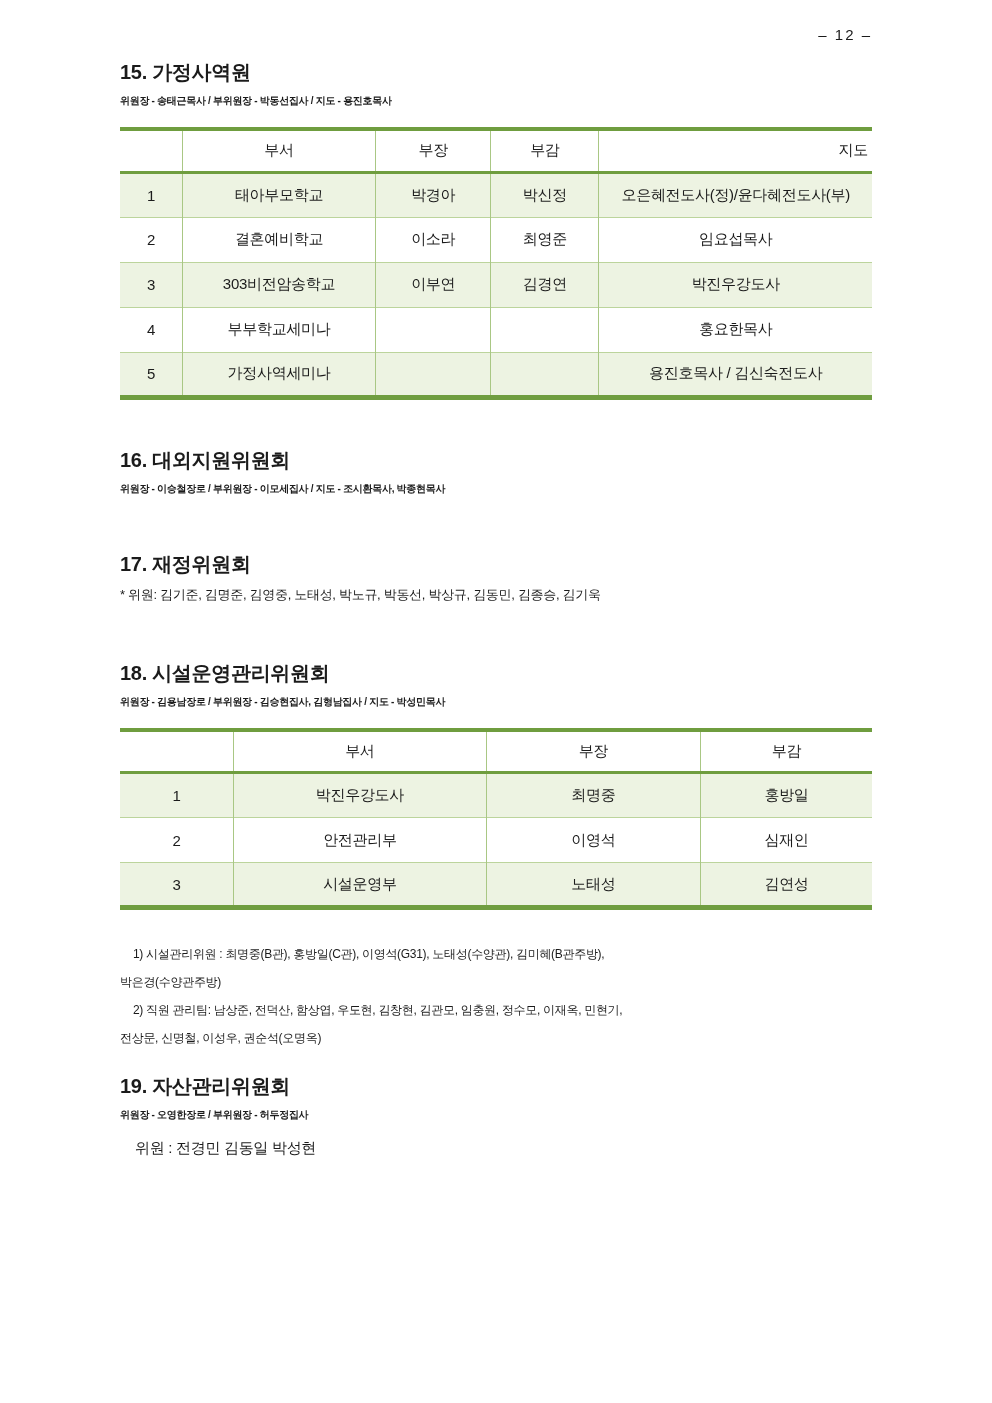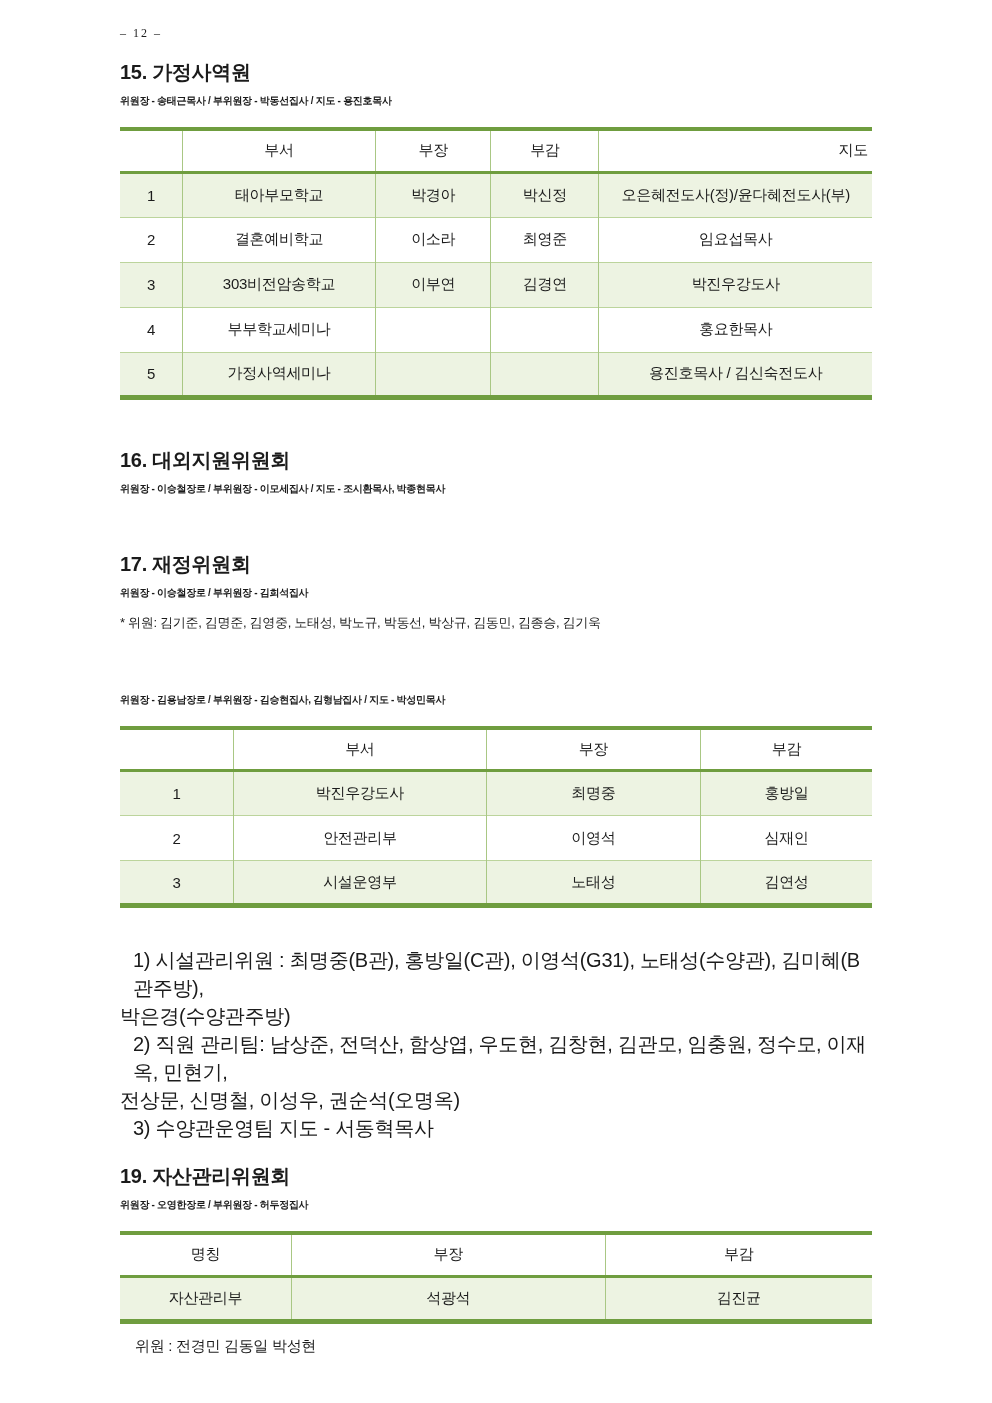--- a/index.html
+++ b/index.html
@@ -11,22 +11,22 @@
   }
   *{box-sizing:border-box;}
   html,body{margin:0;padding:0;background:#ffffff;}
   .page{
     width:992px;height:1403px;margin:0 auto;background:#ffffff;
     padding:26px 120px 0 120px;overflow:hidden;
     color:var(--ink);
     font-family:"Liberation Sans","DejaVu Sans",sans-serif;
   }
   .page-number{
-    font-family:Liberation Serif, serif;
-    font-size:12px;letter-spacing:2px;height:20px;
+    text-align:right;font-family:Liberation Sans, sans-serif;
+    font-size:15px;letter-spacing:2px;height:20px;
   }
   .sec-title{
     font-size:20px;font-weight:bold;letter-spacing:-0.3px;line-height:24px;margin:0;
   }
   .sec-sub{
     font-size:10px;font-weight:bold;letter-spacing:-0.3px;line-height:22px;margin-top:6px;
   }
   .sec-members{
     font-size:13px;letter-spacing:-0.3px;line-height:21px;margin-top:8px;
   }
@@ -45,21 +45,21 @@
     font-weight:normal;height:43px;text-align:center;padding:2px 4px;
     border-bottom:3px solid var(--green-border);
   }
   tbody td{
     height:45px;text-align:center;padding:2px 6px;
     overflow:hidden;white-space:nowrap;
   }
   th + th, td + td{border-left:1px solid var(--green-vline);}
   tbody tr + tr td{border-top:1px solid var(--green-hline);}
   tbody tr:nth-child(odd){background:var(--green-row);}
-  .notes{margin-top:38px;font-size:20px;letter-spacing:-0.3px;line-height:28px;}
+  .notes{margin-top:30px;font-size:12px;letter-spacing:-0.3px;line-height:28px;}
   .note-line.indent{padding-left:13px;}
   .table-footer{margin-top:13px;padding-left:15px;font-size:15px;letter-spacing:-0.3px;}
 </style>
 </head>
 <body>
 
 <div class="page">
 
   <div class="page-number">– 12 –</div>
 
@@ -116,25 +116,25 @@
       </table>
   </section>
 
   <section class="s16">
     <h2 class="sec-title">16. 대외지원위원회</h2>
     <div class="sec-sub">위원장 - 이승철장로 / 부위원장 - 이모세집사 / 지도 - 조시환목사, 박종현목사</div>
   </section>
 
   <section class="s17">
     <h2 class="sec-title">17. 재정위원회</h2>
-    <div class="sec-sub">위원장 - 이승철장로 / 부위원장 - 김희석집사</div>
     <div class="sec-members">* 위원: 김기준, 김명준, 김영중, 노태성, 박노규, 박동선, 박상규, 김동민, 김종승, 김기욱</div>
   </section>
 
   <section class="s18">
+    <h2 class="sec-title">18. 시설운영관리위원회</h2>
     <div class="sec-sub">위원장 - 김용남장로 / 부위원장 - 김승현집사, 김형남집사 / 지도 - 박성민목사</div>
     <table>
         <thead>
           <tr>
             <th style="width: 15.1%;"></th>
             <th style="width: 33.6%;">부서</th>
             <th style="width: 28.5%;">부장</th>
             <th style="width: 22.8%;">부감</th>
           </tr>
         </thead>
@@ -157,39 +157,22 @@
             <td>노태성</td>
             <td>김연성</td>
           </tr>
         </tbody>
       </table>
     <div class="notes">
         <div class="note-line indent">1) 시설관리위원 : 최명중(B관), 홍방일(C관), 이영석(G31), 노태성(수양관), 김미혜(B관주방),</div>
         <div class="note-line">박은경(수양관주방)</div>
         <div class="note-line indent">2) 직원 관리팀: 남상준, 전덕산, 함상엽, 우도현, 김창현, 김관모, 임충원, 정수모, 이재옥, 민현기,</div>
         <div class="note-line">전상문, 신명철, 이성우, 권순석(오명옥)</div>
-        <div class="note-line indent">3) 수양관운영팀 지도 - 서동혁목사</div>
       </div>
   </section>
 
   <section class="s19">
     <h2 class="sec-title">19. 자산관리위원회</h2>
     <div class="sec-sub">위원장 - 오영한장로 / 부위원장 - 허두정집사</div>
-    <table>
-        <thead>
-          <tr>
-            <th style="width: 22.8%;">명칭</th>
-            <th style="width: 41.7%;">부장</th>
-            <th style="width: 35.5%;">부감</th>
-          </tr>
-        </thead>
-        <tbody>
-          <tr>
-            <td>자산관리부</td>
-            <td>석광석</td>
-            <td>김진균</td>
-          </tr>
-        </tbody>
-      </table>
     <div class="table-footer">위원 : 전경민 김동일 박성현</div>
   </section>
 
 </div>
 
 </body></html>

